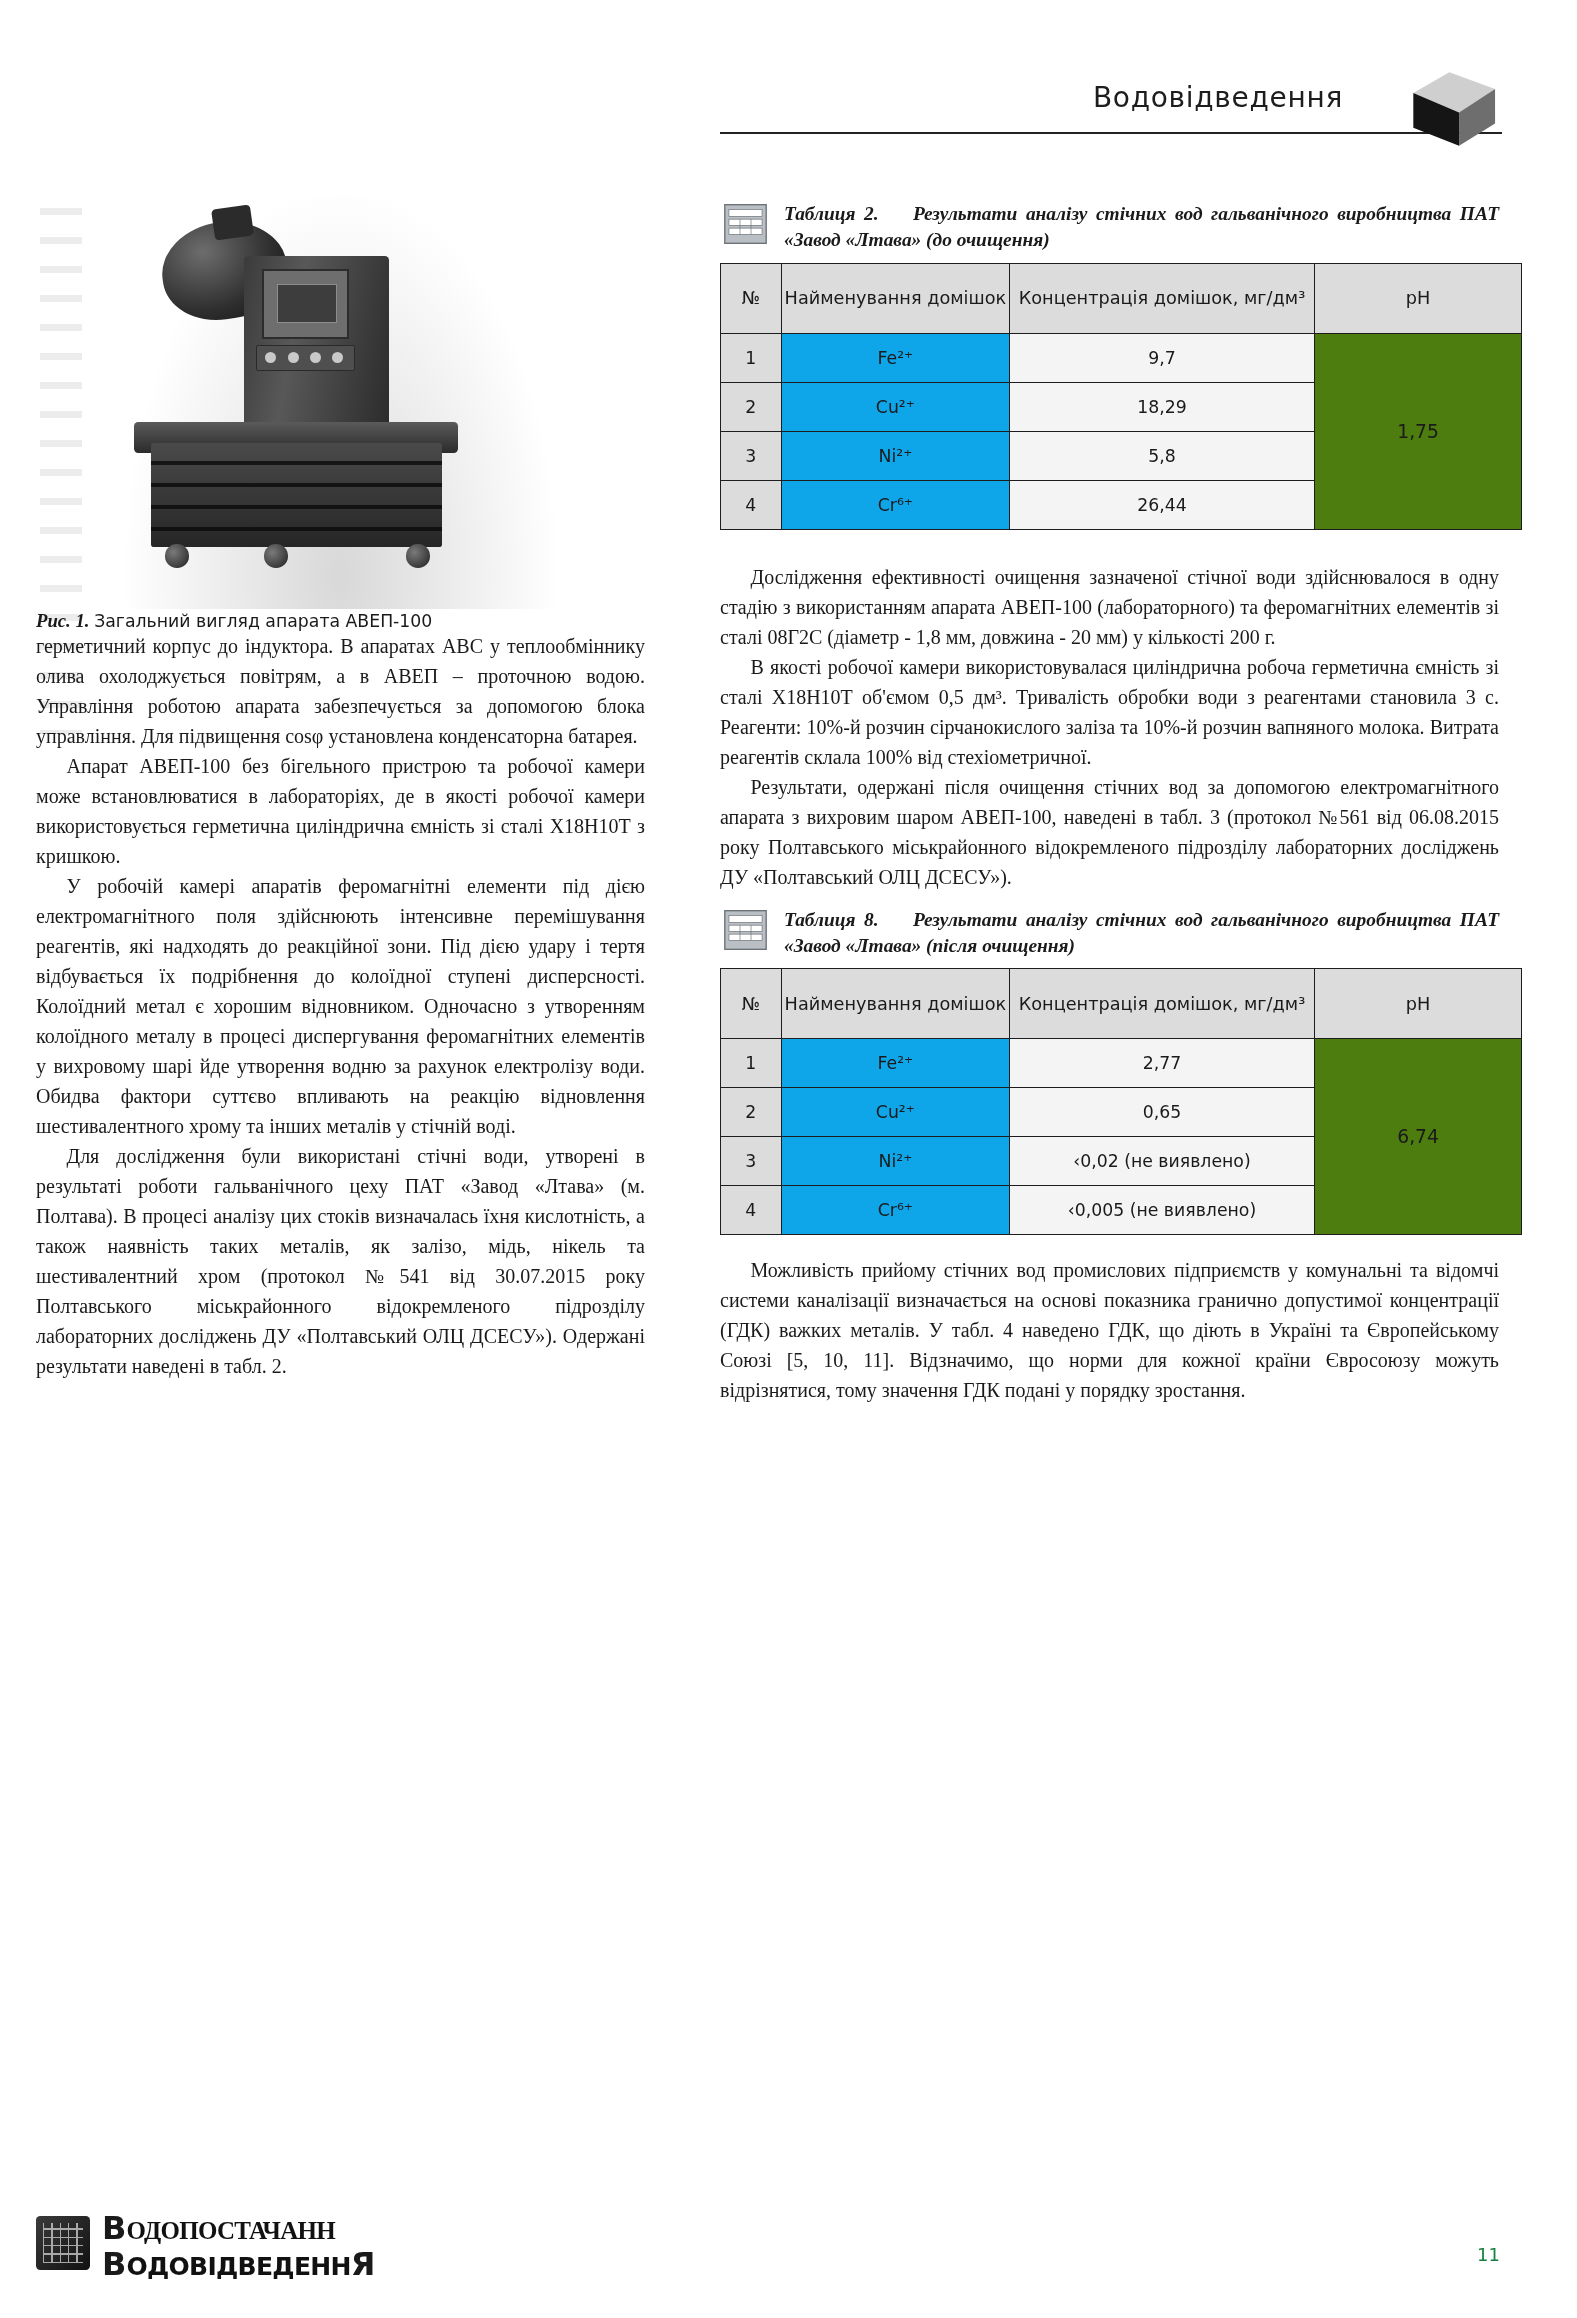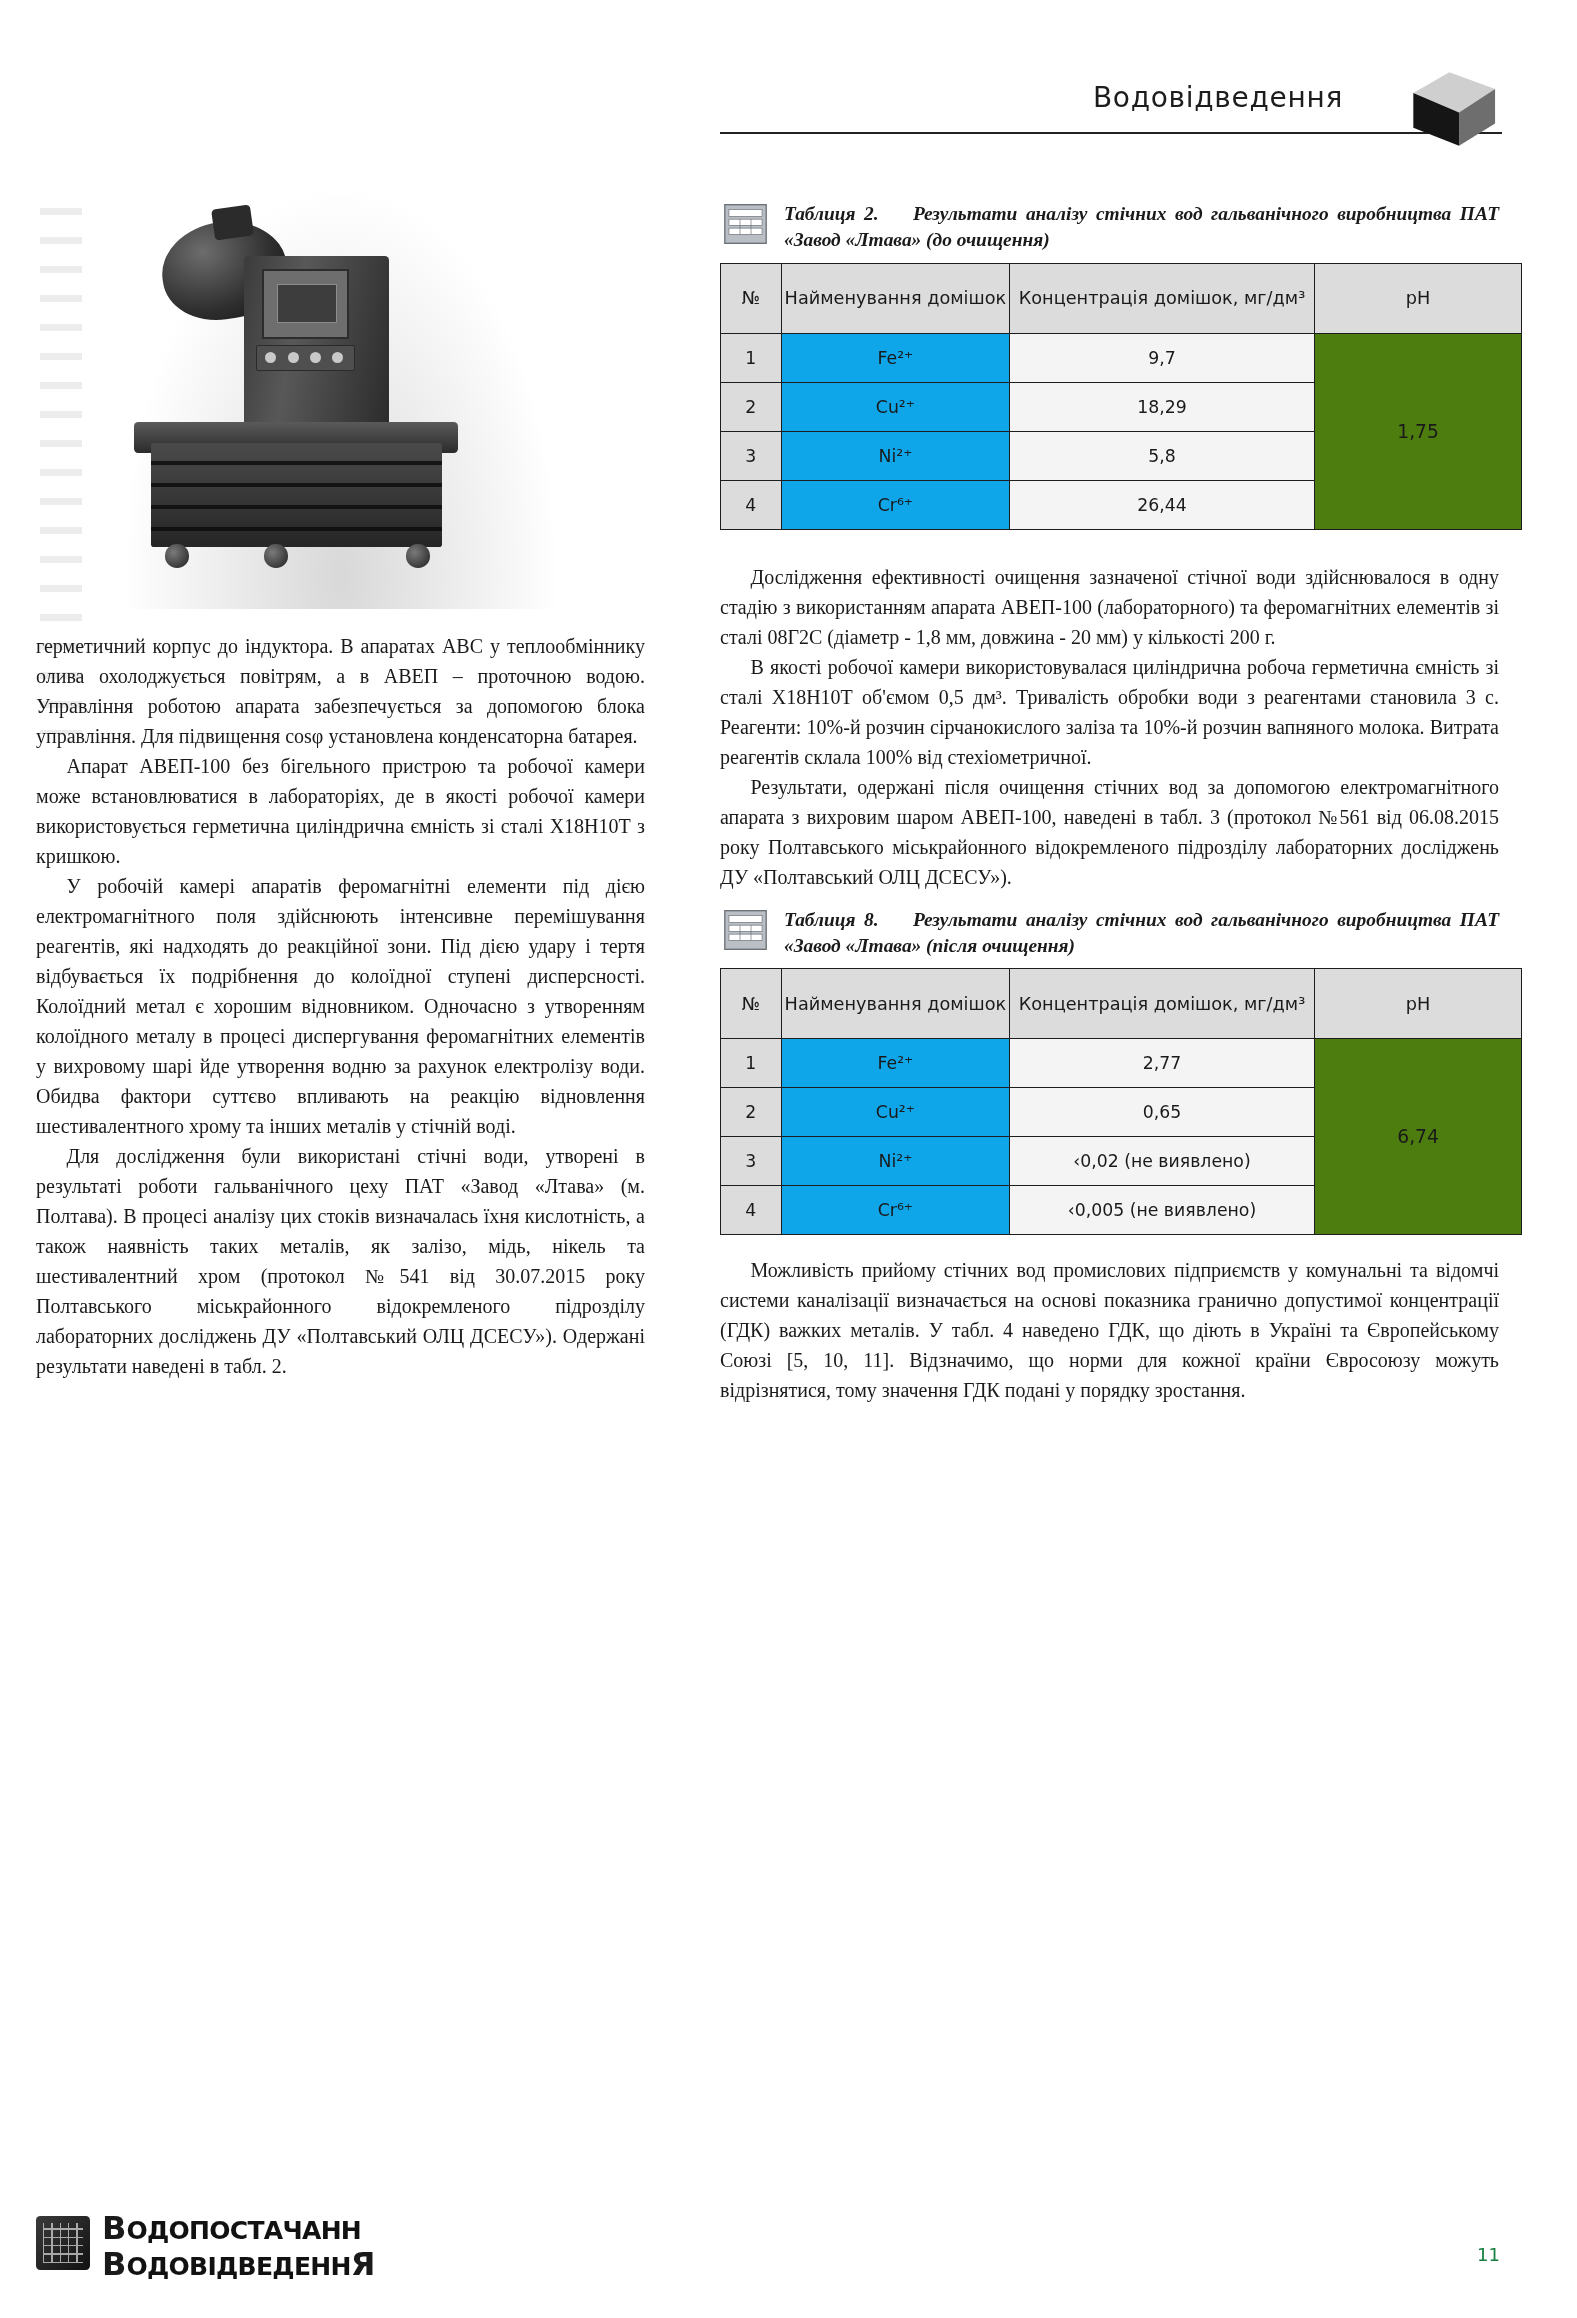--- a/index.html
+++ b/index.html
@@ -284,21 +284,21 @@
     opacity: .75;
   }
   .logo-text {
     position: absolute;
     left: 66px;
     top: 4.2px;
     font-family: "DejaVu Sans", sans-serif;
     font-weight: bold;
     line-height: 29px;
   }
-  .logo-text .l1 { font-size: 25px; letter-spacing: -0.7px; color: #111; }
+  .logo-text .l1 { font-size: 25px; letter-spacing: -0.7px; color: #111; font-family: Liberation Serif, serif; }
   .logo-text .l2 { font-size: 25px; letter-spacing: -0.7px; color: #111; }
   .logo-text .big {
     font-size: 32px;
   }
   .page-number {
     position: absolute;
     right: 78px;
     bottom: 54px;
     font-family: "DejaVu Sans", sans-serif;
     font-size: 18px;
@@ -354,20 +354,24 @@
         <div class="machine-base">
           <div class="slat" style="top:18px"></div>
           <div class="slat" style="top:40px"></div>
           <div class="slat" style="top:62px"></div>
           <div class="slat" style="top:84px"></div>
         </div>
         <div class="wheel" style="left:39px"></div>
         <div class="wheel" style="left:138px"></div>
         <div class="wheel" style="left:280px"></div>
       </div>
+      <div class="fig-caption">
+        <span class="lbl">Рис. 1.</span>
+        <span class="txt">Загальний вигляд апарата АВЕП-100</span>
+      </div>
     </div>
 
     <p class="body cont">герметичний корпус до індуктора. В апаратах АВС у теплообміннику олива охолоджується повітрям, а в АВЕП – проточною водою. Управління роботою апарата забезпечується за допомогою блока управління. Для підвищення cosφ установлена конденсаторна батарея.</p>
     <p class="body">Апарат АВЕП-100 без бігельного пристрою та робочої камери може встановлюватися в лабораторіях, де в якості робочої камери використовується герметична циліндрична ємність зі сталі Х18Н10Т з кришкою.</p>
     <p class="body">У робочій камері апаратів феромагнітні елементи під дією електромагнітного поля здійснюють інтенсивне перемішування реагентів, які надходять до реакційної зони. Під дією удару і тертя відбувається їх подрібнення до колоїдної ступені дисперсності. Колоїдний метал є хорошим відновником. Одночасно з утворенням колоїдного металу в процесі диспергування феромагнітних елементів у вихровому шарі йде утворення водню за рахунок електролізу води. Обидва фактори суттєво впливають на реакцію відновлення шестивалентного хрому та інших металів у стічній воді.</p>
     <p class="body">Для дослідження були використані стічні води, утворені в результаті роботи гальванічного цеху ПАТ «Завод «Лтава» (м. Полтава). В процесі аналізу цих стоків визначалась їхня кислотність, а також наявність таких металів, як залізо, мідь, нікель та шестивалентний хром (протокол №541 від 30.07.2015 року Полтавського міськрайонного відокремленого підрозділу лабораторних досліджень ДУ «Полтавський ОЛЦ ДСЕСУ»). Одержані результати наведені в табл. 2.</p>
   </div>
 
   <div class="col-right">
 

